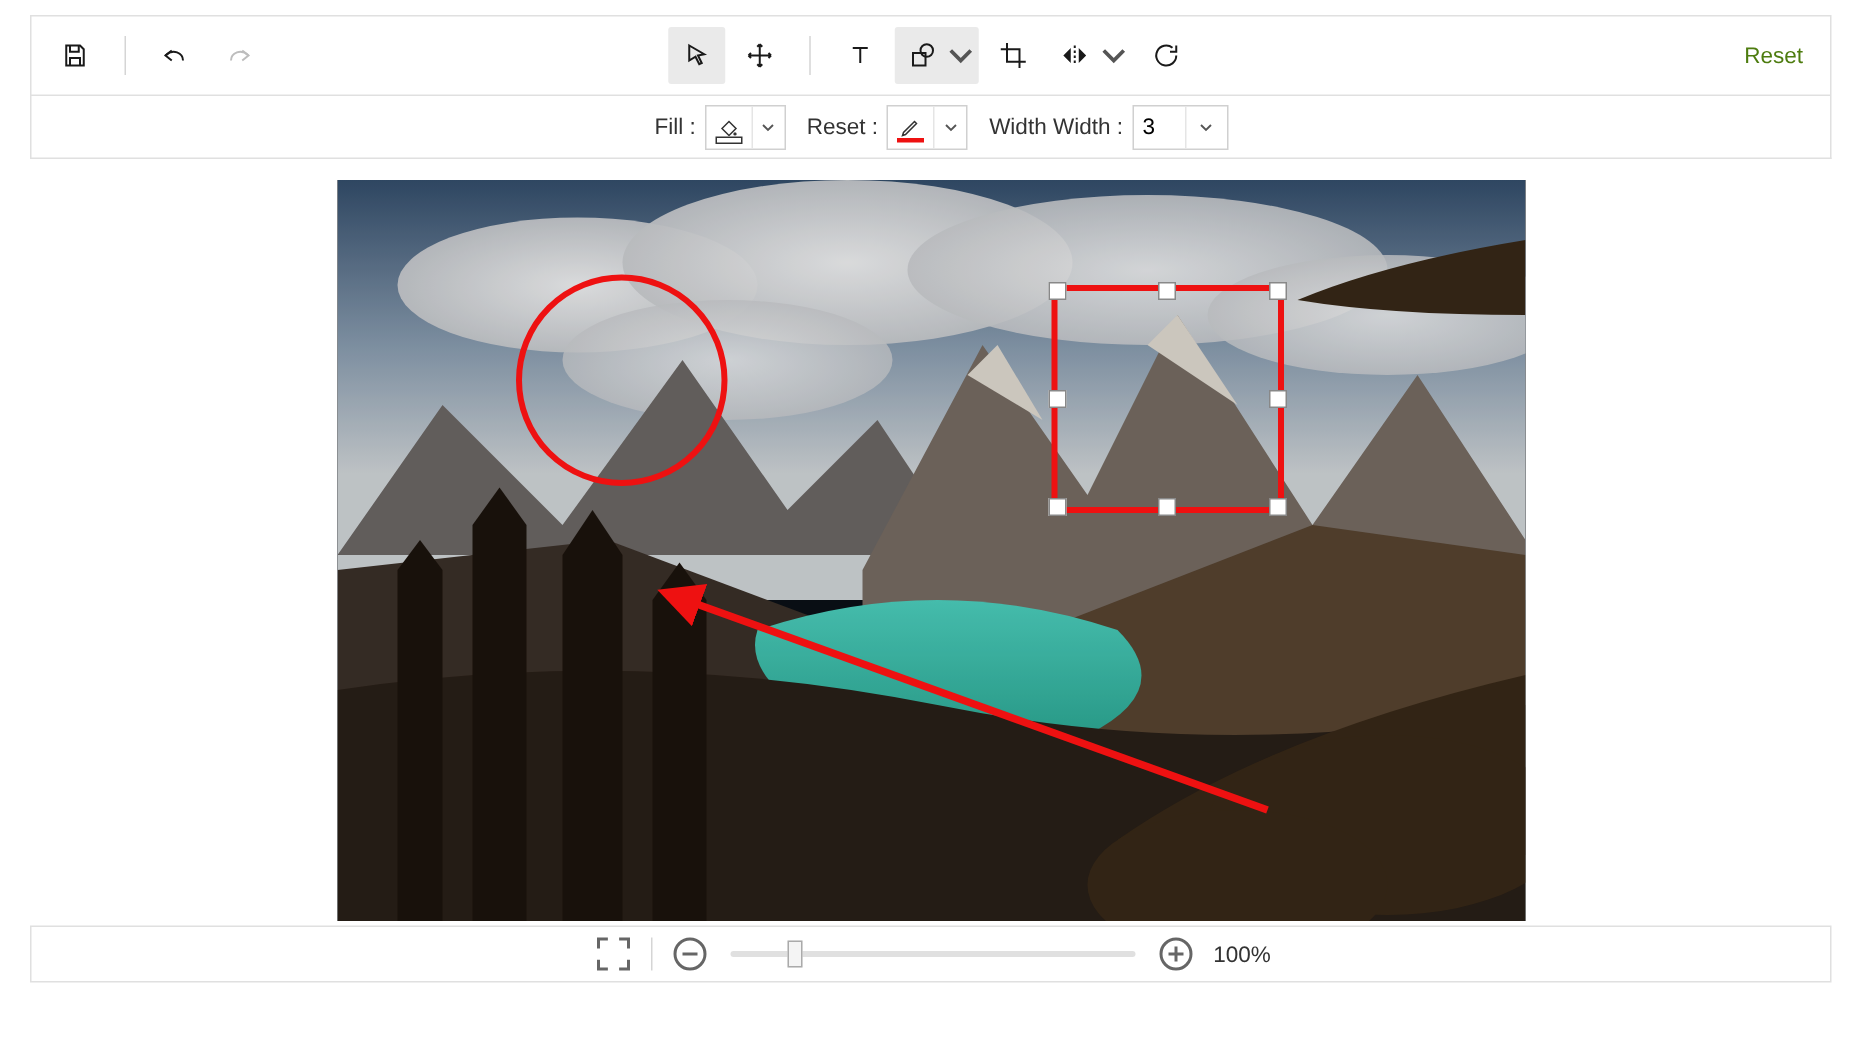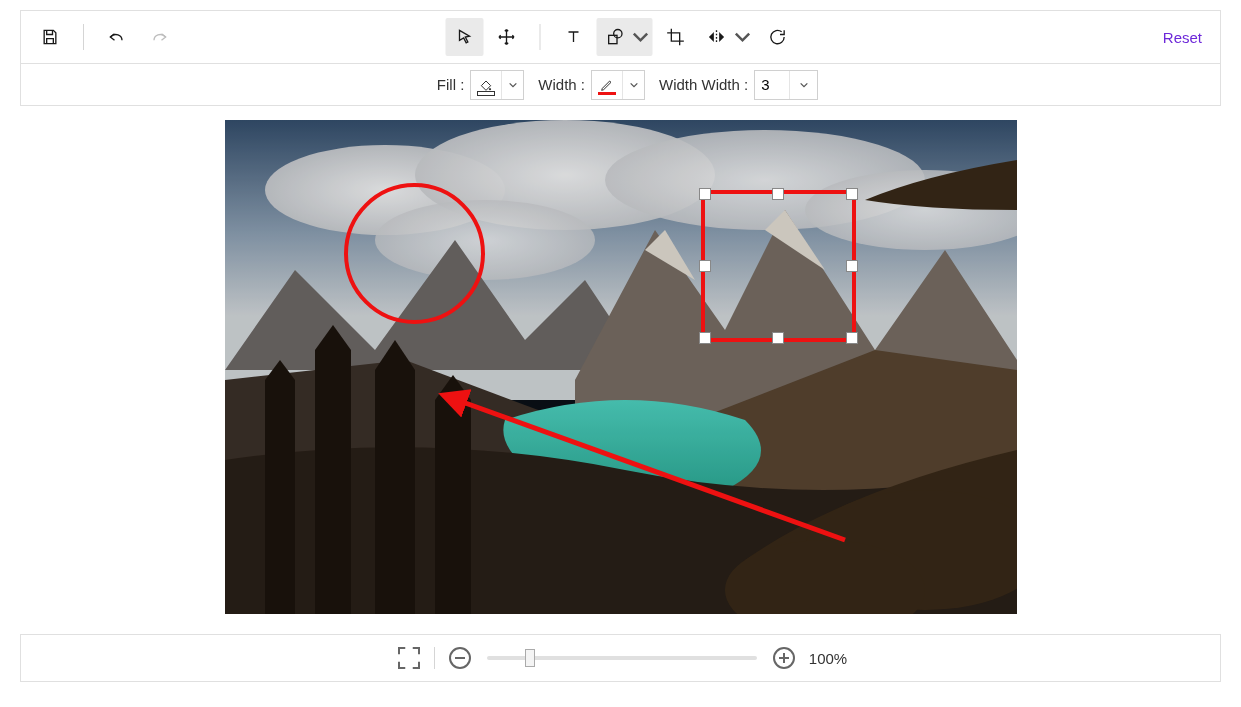--- a/index.html
+++ b/index.html
@@ -6,37 +6,37 @@
   html, body { margin: 0; padding: 0; font-family: "Segoe UI", Arial, sans-serif; font-size: 14px; color: #333; background: #fff; }
   .app { width: 1241px; height: 707px; position: relative; padding: 10px 20px; }
   .toolbar, .subbar, .bottombar {
     border: 1px solid #e0e0e0;
     background: #fff;
     display: flex;
     align-items: center;
   }
   .toolbar { height: 54px; padding: 0 10px; position: relative; }
   .subbar { height: 42px; justify-content: center; border-top: none; }
-  .bottombar { height: 48px; justify-content: center; margin-top: 20px; }
+  .bottombar { height: 38px; justify-content: center; margin-top: 3px; }
   .tool-group-left { display: flex; align-items: center; gap: 4px; }
   .tool-group-center { position: absolute; left: 50%; transform: translateX(-50%); display: flex; align-items: center; gap: 4px; }
   .tool-group-right { margin-left: auto; padding-right: 8px; }
   .sep { width: 1px; height: 26px; background: #d5d5d5; margin: 0 10px; }
   .icon-btn {
     width: 38px; height: 38px;
     display: inline-flex; align-items: center; justify-content: center;
     border-radius: 2px;
     cursor: pointer;
     position: relative;
   }
   .icon-btn.active { background: #eaeaea; }
   .icon-btn.dropdown-btn { width: 56px; justify-content: flex-start; padding-left: 8px; gap: 6px; }
   .icon-btn svg { width: 20px; height: 20px; stroke: #1a1a1a; fill: none; stroke-width: 1.6; }
   .icon-btn.disabled svg { stroke: #bdbdbd; }
-  .reset-link { font-size: 15px; color: #6d28d9; cursor: pointer; }
+  .reset-link { font-size: 15px; color: #4d7c0f; cursor: pointer; }
   .chevron { width: 10px; height: 10px; }
   .chevron polyline { stroke: #555; stroke-width: 1.5; fill: none; }
   .subbar .label { font-size: 15px; margin: 0 6px 0 14px; }
   .picker {
     display: inline-flex; align-items: center;
     border: 1px solid #d0d0d0; height: 30px;
   }
   .picker .swatch-cell {
     width: 30px; height: 28px; display: flex; align-items: center; justify-content: center; position: relative;
   }
@@ -185,21 +185,21 @@
           </svg>
         <div class="swatch-bar empty"></div>
       </div>
       <div class="drop-cell">
         <svg class="chevron" viewBox="0 0 12 12">
             <polyline points="2,4 6,8 10,4"></polyline>
           </svg>
       </div>
     </div>
 
-    <span class="label">Width :</span>
+    <span class="label">Reset :</span>
     <div class="picker">
       <div class="swatch-cell border-swatch">
         <svg viewBox="0 0 24 24">
             <path d="M4 20l3-1 11-11-2-2L5 17z" stroke="#333" fill="none" stroke-width="1.5"></path>
           </svg>
         <div class="swatch-bar red"></div>
       </div>
       <div class="drop-cell">
         <svg class="chevron" viewBox="0 0 12 12">
             <polyline points="2,4 6,8 10,4"></polyline>

